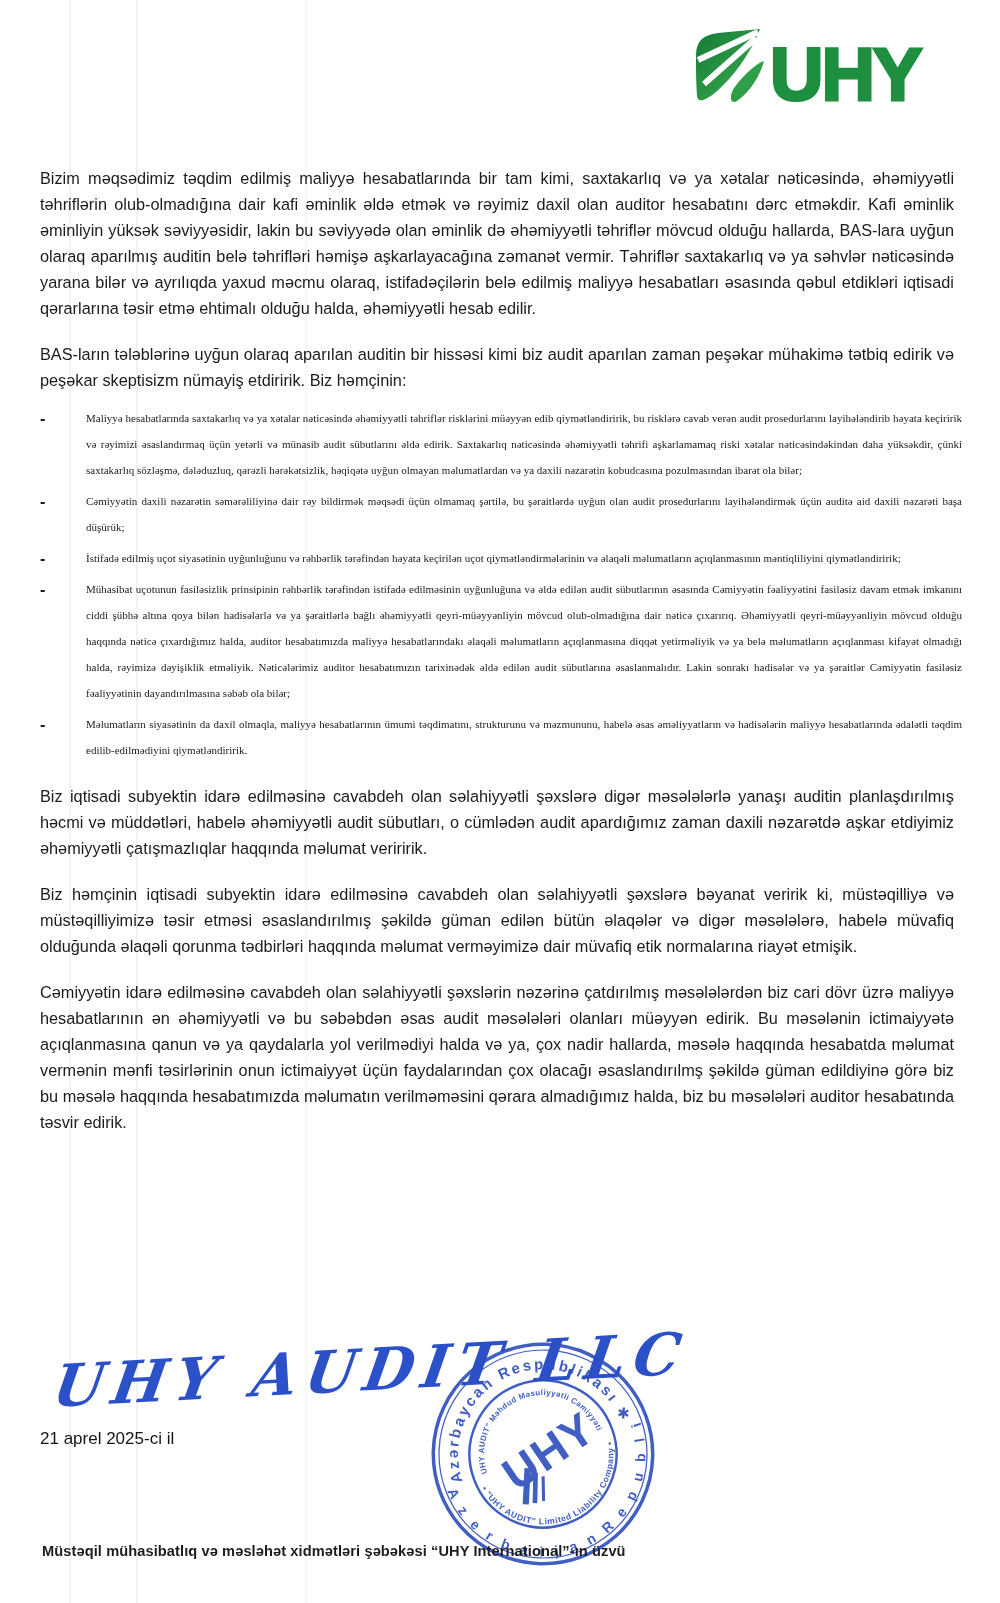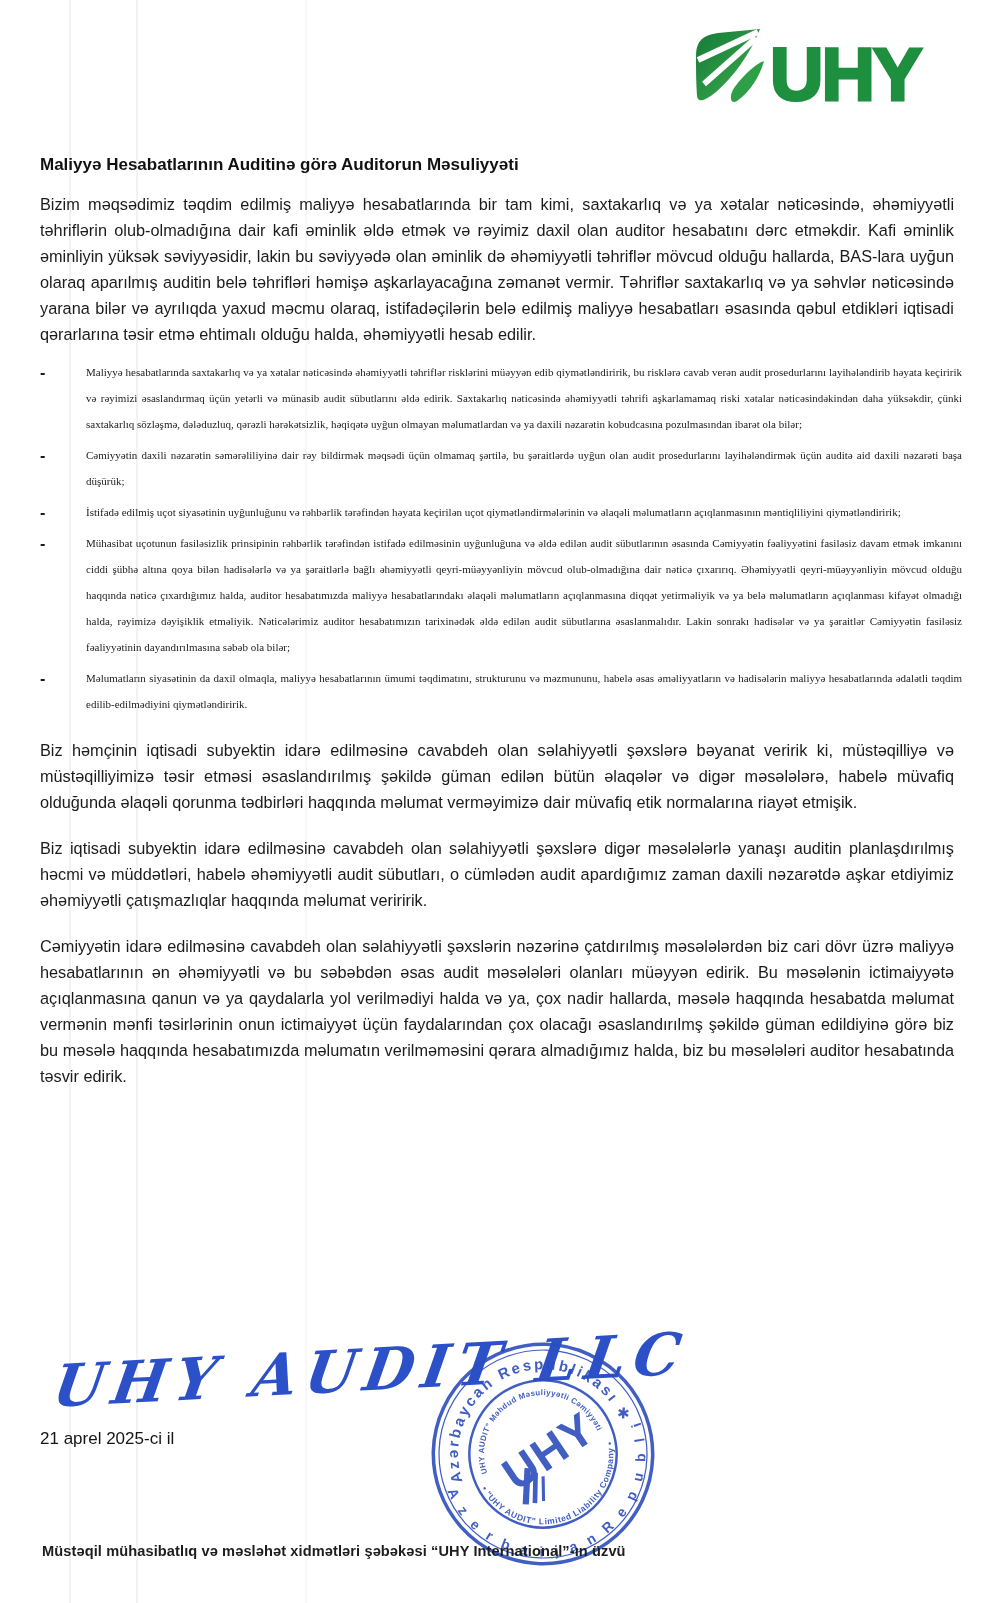--- a/index.html
+++ b/index.html
@@ -59,23 +59,23 @@
       <path d="M6,30 C6,14 14,9 28,7 L70,3 C60,28 44,50 26,66 C16,74 8,78 7,70 C6,56 6,44 6,30 Z" fill="url(#gr)"></path>
       <line x1="68" y1="6" x2="8" y2="34" stroke="#ffffff" stroke-width="6"></line>
       <line x1="66" y1="12" x2="14" y2="58" stroke="#ffffff" stroke-width="6"></line>
       <path d="M44,62 C56,46 66,38 74,35 C70,50 60,66 47,75 C40,79 39,70 44,62 Z" fill="#2f9f47"></path>
     </g>
     <text x="80" y="74" font-size="74" font-weight="bold" letter-spacing="-2" fill="#1d8f3f" stroke="#1d8f3f" stroke-width="3" paint-order="stroke" font-family="Liberation Sans, sans-serif">UHY</text>
   </svg>
 </div>
 
 <div class="content">
-  <h1 class="doc-title">Maliyyə Hesabatlarının Auditinə görə Auditorun Məsuliyyəti</h1>
 
   <p class="body-p">Bizim məqsədimiz təqdim edilmiş maliyyə hesabatlarında bir tam kimi, saxtakarlıq və ya xətalar nəticəsində, əhəmiyyətli təhriflərin olub-olmadığına dair kafi əminlik əldə etmək və rəyimiz daxil olan auditor hesabatını dərc etməkdir. Kafi əminlik əminliyin yüksək səviyyəsidir, lakin bu səviyyədə olan əminlik də əhəmiyyətli təhriflər mövcud olduğu hallarda, BAS-lara uyğun olaraq aparılmış auditin belə təhrifləri həmişə aşkarlayacağına zəmanət vermir. Təhriflər saxtakarlıq və ya səhvlər nəticəsində yarana bilər və ayrılıqda yaxud məcmu olaraq, istifadəçilərin belə edilmiş maliyyə hesabatları əsasında qəbul etdikləri iqtisadi qərarlarına təsir etmə ehtimalı olduğu halda, əhəmiyyətli hesab edilir.</p>
+  <p class="body-p" style="margin-top:20px">BAS-ların tələblərinə uyğun olaraq aparılan auditin bir hissəsi kimi biz audit aparılan zaman peşəkar mühakimə tətbiq edirik və peşəkar skeptisizm nümayiş etdiririk. Biz həmçinin:</p>
 
   <div class="blist">
     <div class="bitem">
       <span class="bmark">-</span>
       <span class="btext">Maliyyə hesabatlarında saxtakarlıq və ya xətalar nəticəsində əhəmiyyətli təhriflər risklərini müəyyən edib qiymətləndiririk, bu risklərə cavab verən audit prosedurlarını layihələndirib həyata keçiririk və rəyimizi əsaslandırmaq üçün yetərli və münasib audit sübutlarını əldə edirik. Saxtakarlıq nəticəsində əhəmiyyətli təhrifi aşkarlamamaq riski xətalar nəticəsindəkindən daha yüksəkdir, çünki saxtakarlıq sözləşmə, dələduzluq, qərəzli hərəkətsizlik, həqiqətə uyğun olmayan məlumatlardan və ya daxili nəzarətin kobudcasına pozulmasından ibarət ola bilər;</span>
     </div>
     <div class="bitem">
       <span class="bmark">-</span>
       <span class="btext">Cəmiyyətin daxili nəzarətin səmərəliliyinə dair rəy bildirmək məqsədi üçün olmamaq şərtilə, bu şəraitlərdə uyğun olan audit prosedurlarını layihələndirmək üçün auditə aid daxili nəzarəti başa düşürük;</span>
     </div>
@@ -86,22 +86,22 @@
     <div class="bitem">
       <span class="bmark">-</span>
       <span class="btext">Mühasibat uçotunun fasiləsizlik prinsipinin rəhbərlik tərəfindən istifadə edilməsinin uyğunluğuna və əldə edilən audit sübutlarının əsasında Cəmiyyətin fəaliyyətini fasiləsiz davam etmək imkanını ciddi şübhə altına qoya bilən hadisələrlə və ya şəraitlərlə bağlı əhəmiyyətli qeyri-müəyyənliyin mövcud olub-olmadığına dair nəticə çıxarırıq. Əhəmiyyətli qeyri-müəyyənliyin mövcud olduğu haqqında nəticə çıxardığımız halda, auditor hesabatımızda maliyyə hesabatlarındakı əlaqəli məlumatların açıqlanmasına diqqət yetirməliyik və ya belə məlumatların açıqlanması kifayət olmadığı halda, rəyimizə dəyişiklik etməliyik. Nəticələrimiz auditor hesabatımızın tarixinədək əldə edilən audit sübutlarına əsaslanmalıdır. Lakin sonrakı hadisələr və ya şəraitlər Cəmiyyətin fasiləsiz fəaliyyətinin dayandırılmasına səbəb ola bilər;</span>
     </div>
     <div class="bitem">
       <span class="bmark">-</span>
       <span class="btext">Məlumatların siyasətinin da daxil olmaqla, maliyyə hesabatlarının ümumi təqdimatını, strukturunu və məzmununu, habelə əsas əməliyyatların və hadisələrin maliyyə hesabatlarında ədalətli təqdim edilib-edilmədiyini qiymətləndiririk.</span>
     </div>
   </div>
 
+  <p class="body-p" style="margin-top:20px">Biz iqtisadi subyektin idarə edilməsinə cavabdeh olan səlahiyyətli şəxslərə digər məsələlərlə yanaşı auditin planlaşdırılmış həcmi və müddətləri, habelə əhəmiyyətli audit sübutları, o cümlədən audit apardığımız zaman daxili nəzarətdə aşkar etdiyimiz əhəmiyyətli çatışmazlıqlar haqqında məlumat veriririk.</p>
   <p class="body-p" style="margin-top:20px">Biz həmçinin iqtisadi subyektin idarə edilməsinə cavabdeh olan səlahiyyətli şəxslərə bəyanat veririk ki, müstəqilliyə və müstəqilliyimizə təsir etməsi əsaslandırılmış şəkildə güman edilən bütün əlaqələr və digər məsələlərə, habelə müvafiq olduğunda əlaqəli qorunma tədbirləri haqqında məlumat verməyimizə dair müvafiq etik normalarına riayət etmişik.</p>
-  <p class="body-p" style="margin-top:20px">Biz iqtisadi subyektin idarə edilməsinə cavabdeh olan səlahiyyətli şəxslərə digər məsələlərlə yanaşı auditin planlaşdırılmış həcmi və müddətləri, habelə əhəmiyyətli audit sübutları, o cümlədən audit apardığımız zaman daxili nəzarətdə aşkar etdiyimiz əhəmiyyətli çatışmazlıqlar haqqında məlumat veriririk.</p>
   <p class="body-p" style="margin-top:20px">Cəmiyyətin idarə edilməsinə cavabdeh olan səlahiyyətli şəxslərin nəzərinə çatdırılmış məsələlərdən biz cari dövr üzrə maliyyə hesabatlarının ən əhəmiyyətli və bu səbəbdən əsas audit məsələləri olanları müəyyən edirik. Bu məsələnin ictimaiyyətə açıqlanmasına qanun və ya qaydalarla yol verilmədiyi halda və ya, çox nadir hallarda, məsələ haqqında hesabatda məlumat vermənin mənfi təsirlərinin onun ictimaiyyət üçün faydalarından çox olacağı əsaslandırılmş şəkildə güman edildiyinə görə biz bu məsələ haqqında hesabatımızda məlumatın verilməməsini qərara almadığımız halda, biz bu məsələləri auditor hesabatında təsvir edirik.</p>
 </div>
 
 <div class="sig">UHY AUDIT LLC</div>
 
 <div class="dateblock">
   <div>21 aprel 2025-ci il</div>
 </div>
 
 <div class="stamp">

